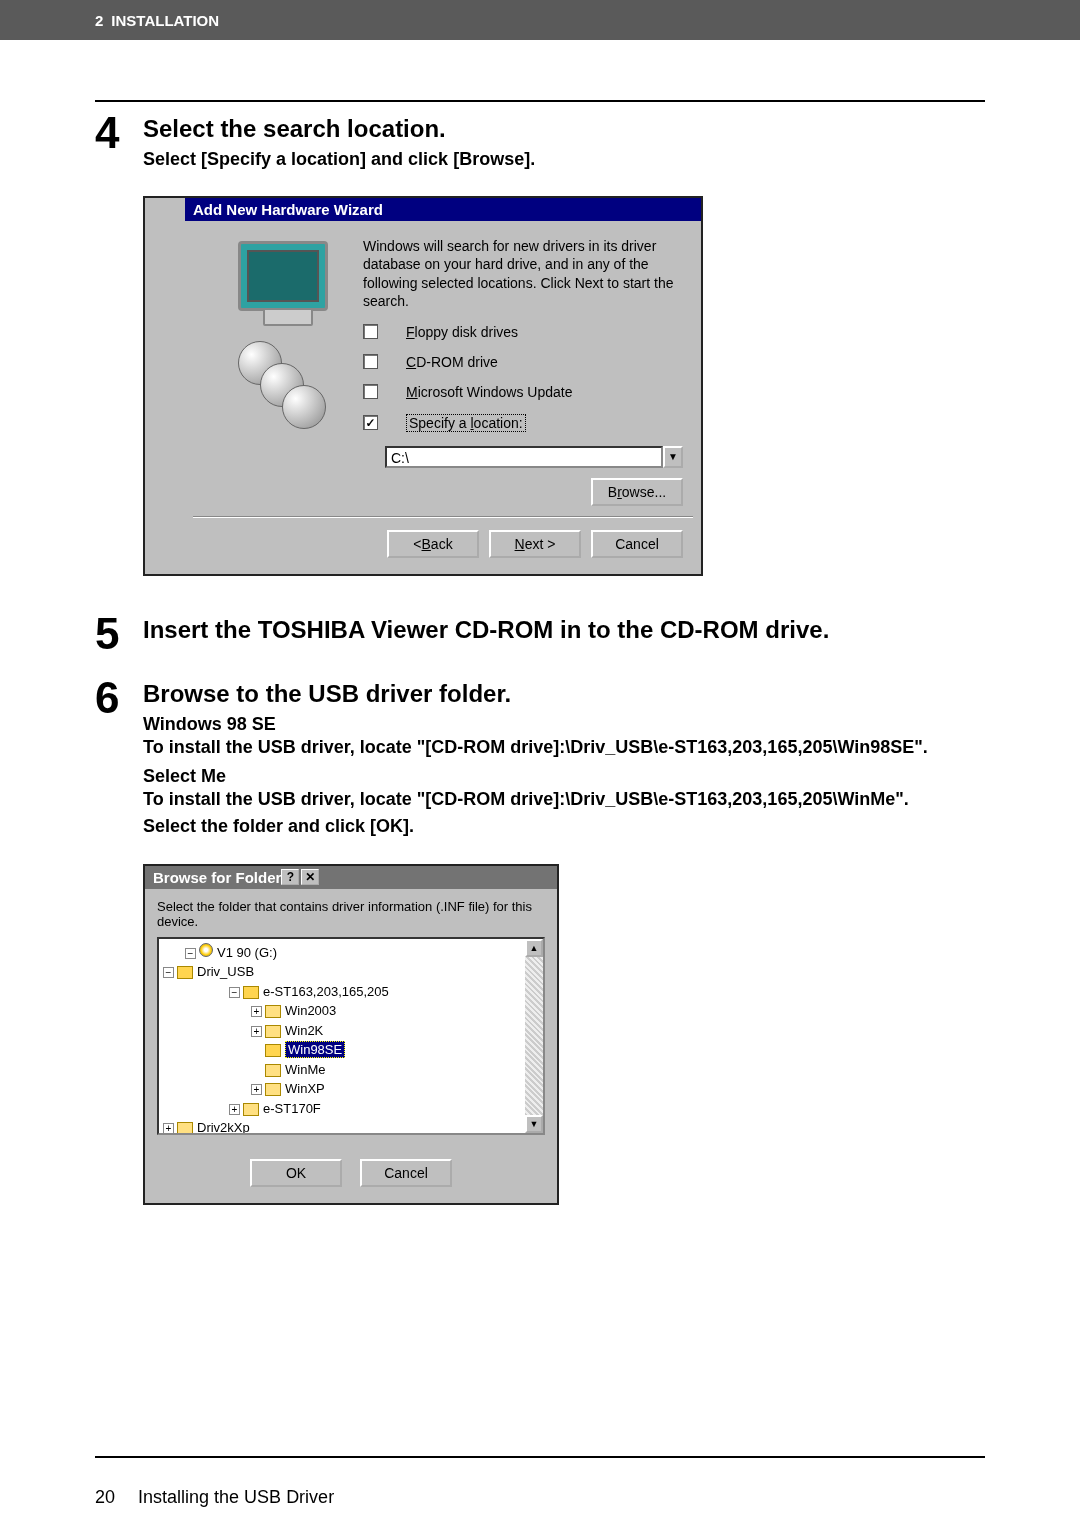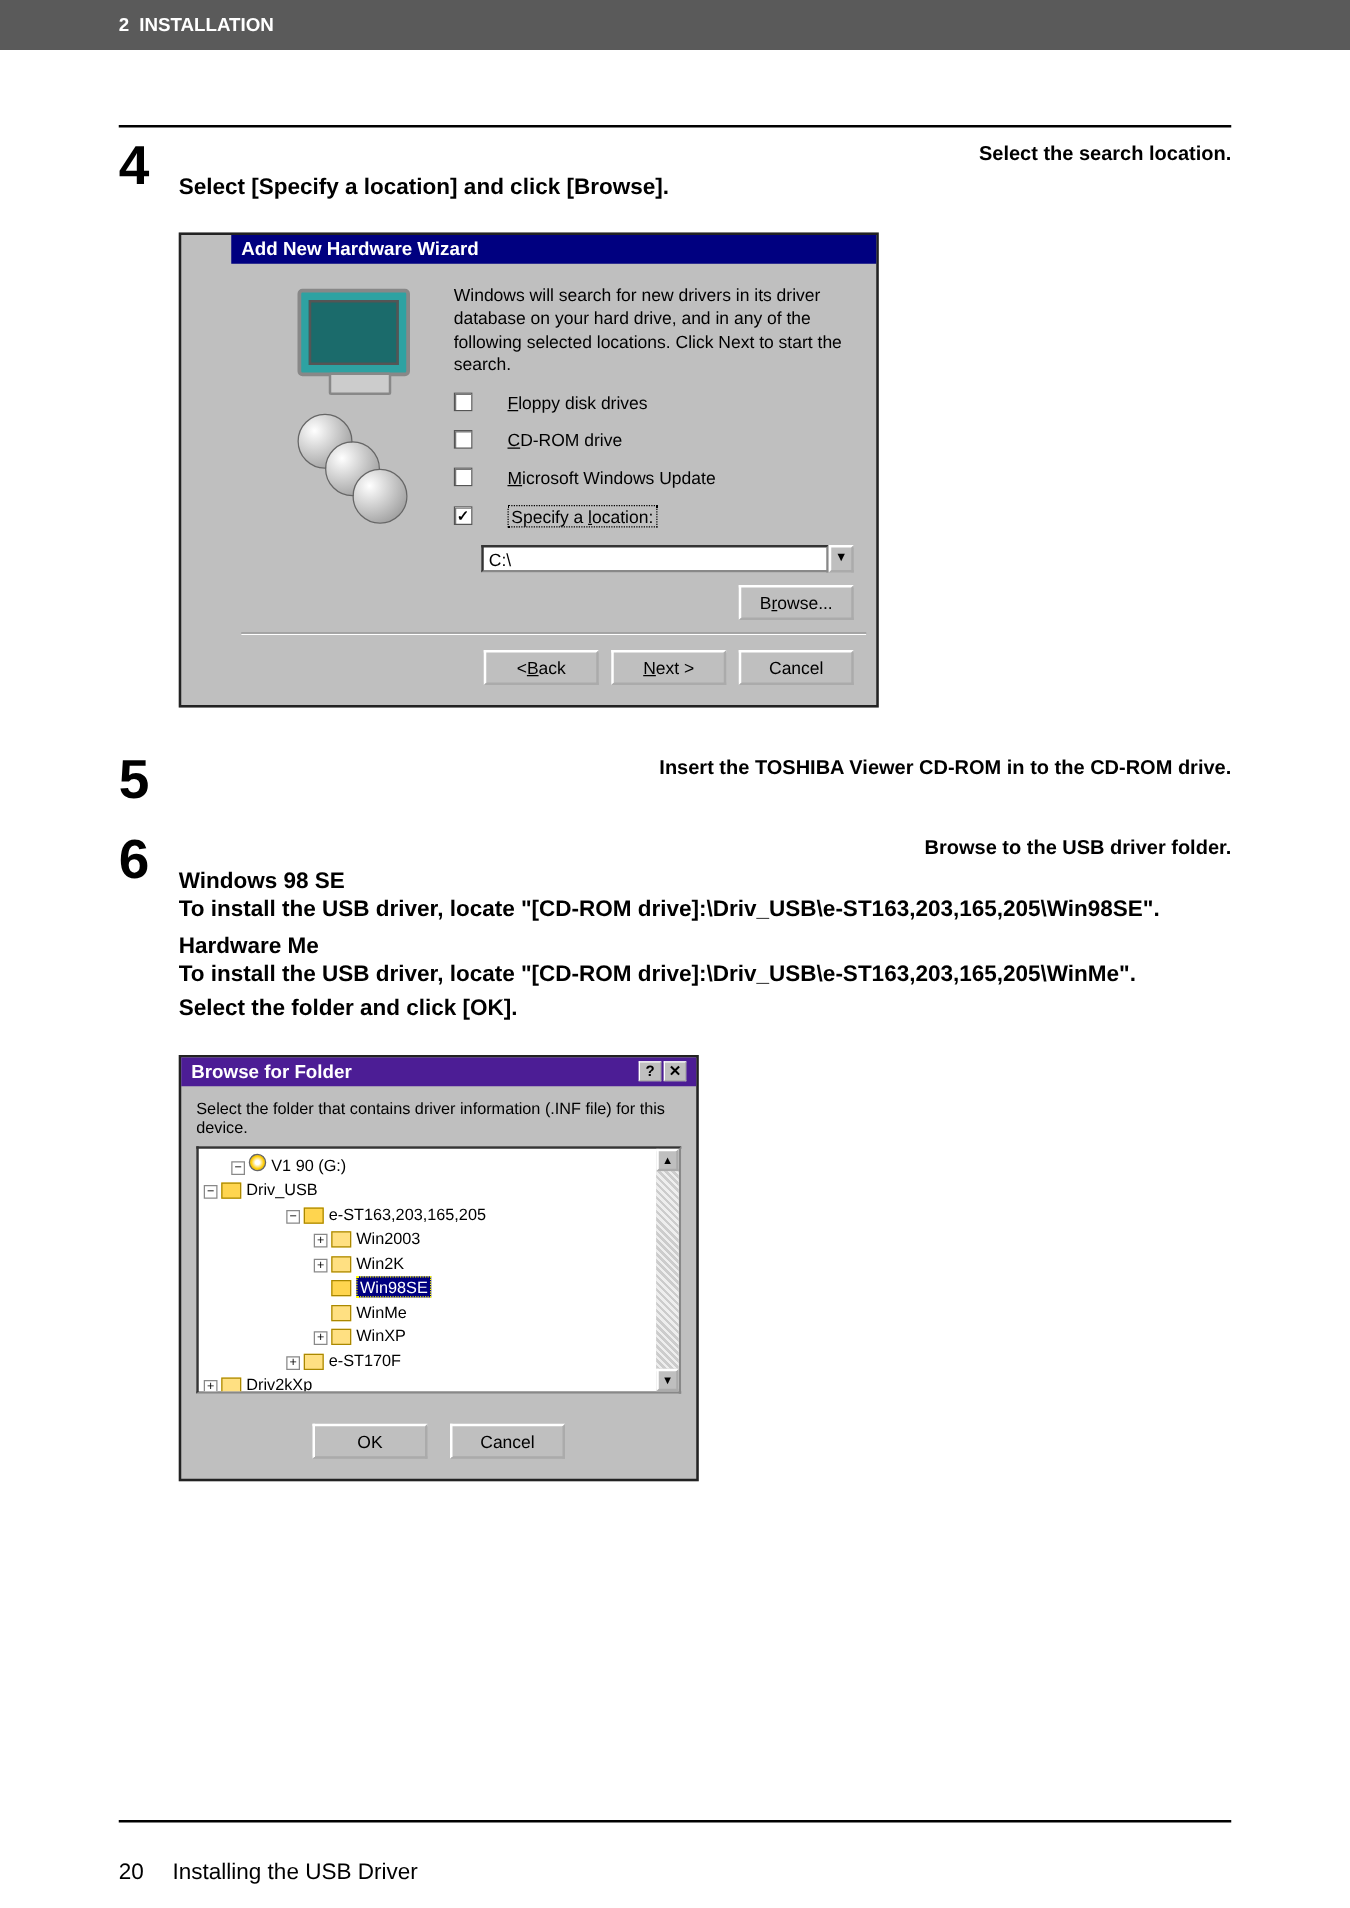--- a/index.html
+++ b/index.html
@@ -4,21 +4,21 @@
 <style>
   * { box-sizing: border-box; margin: 0; padding: 0; }
   body { width: 1080px; height: 1526px; background: #fff; font-family: Arial, sans-serif; color: #000; position: relative; }
   .header { background: #5a5a5a; color: #fff; height: 40px; display: flex; align-items: center; padding-left: 95px; font-size: 15px; font-weight: bold; }
   .header .chapnum { margin-right: 8px; }
   .topline { position: absolute; top: 100px; left: 95px; right: 95px; height: 2px; background: #000; }
   .content { position: absolute; top: 115px; left: 95px; right: 95px; }
   .step { display: flex; margin-bottom: 24px; }
   .stepnum { font-size: 44px; font-weight: bold; width: 48px; flex-shrink: 0; line-height: 1; margin-top: -4px; }
   .stepbody { flex: 1; }
-  .steptitle { font-size: 16px; font-weight: bold; margin-bottom: 4px; text-align: right; }
+  .steptitle { font-size: 24px; font-weight: bold; margin-bottom: 4px; }
   .steptext { font-size: 18px; line-height: 1.4; font-weight: bold; }
   .subhead { font-size: 18px; font-weight: bold; margin-top: 6px; }
   .dialog1 { margin: 20px 0 40px 48px; width: 560px; border: 2px solid #222; background: #bfbfbf; padding-left: 40px; }
   .dlg-title { background: #000080; color: #fff; font-size: 15px; font-weight: bold; padding: 3px 8px; font-family: Tahoma, sans-serif; }
   .dlg-body { display: flex; padding: 16px 18px 10px 18px; font-family: Tahoma, sans-serif; font-size: 14px; color: #000; }
   .dlg-left { width: 160px; flex-shrink: 0; display: flex; flex-direction: column; align-items: center; }
   .monitor { width: 90px; height: 70px; background: #2ea2a2; border: 3px solid #888; border-radius: 4px; position: relative; margin-top: 4px; }
   .monitor::after { content: ""; position: absolute; bottom: -18px; left: 22px; width: 46px; height: 14px; background: #ccc; border: 2px solid #888; border-radius: 2px; }
   .monitor-screen { position: absolute; top: 6px; left: 6px; right: 6px; bottom: 6px; background: #1b6b6b; border: 2px solid #555; }
   .disc-stack { margin-top: 30px; width: 90px; height: 90px; position: relative; }
@@ -34,21 +34,21 @@
   .dlabel span.und { text-decoration: underline; }
   .spec-dotted { border: 1px dotted #000; padding: 0 2px; }
   .locrow { display: flex; align-items: center; margin: 4px 0 10px 22px; }
   .locinput { flex: 1; height: 22px; background: #fff; border: 2px inset #888; padding: 2px 4px; font-family: Tahoma, sans-serif; font-size: 14px; }
   .locdrop { width: 20px; height: 22px; background: #bfbfbf; border: 2px outset #fff; display: flex; align-items: center; justify-content: center; font-size: 10px; }
   .browse-row { display: flex; justify-content: flex-end; margin-top: 6px; }
   .winbtn { min-width: 92px; height: 28px; background: #bfbfbf; border: 2px outset #fff; font-family: Tahoma, sans-serif; font-size: 14px; display: flex; align-items: center; justify-content: center; padding: 0 10px; }
   .dlg-rule { height: 2px; background: #888; margin: 0 8px; border-bottom: 1px solid #fff; }
   .dlg-foot { display: flex; justify-content: flex-end; gap: 10px; padding: 12px 18px 16px; }
   .dialog2 { margin: 20px 0 0 48px; width: 416px; border: 2px solid #222; background: #bfbfbf; font-family: Tahoma, sans-serif; }
-  .dlg2-title { background: #4c1d95; color: #fff; font-size: 15px; font-weight: bold; padding: 3px 8px; display: flex; align-items: center; justify-content: space-between; }
+  .dlg2-title { background: #737373; color: #fff; font-size: 15px; font-weight: bold; padding: 3px 8px; display: flex; align-items: center; }
   .titleicons { display: flex; gap: 2px; }
   .titlebtn { width: 18px; height: 16px; background: #bfbfbf; border: 1px outset #fff; color: #000; font-size: 12px; display: flex; align-items: center; justify-content: center; }
   .dlg2-body { padding: 10px 12px; font-size: 13px; }
   .treewrap { margin-top: 8px; background: #fff; border: 2px inset #888; height: 198px; overflow: hidden; position: relative; }
   .scroll { position: absolute; right: 0; top: 0; bottom: 0; width: 18px; background: #ddd; }
   .scrbtn { height: 18px; background: #bfbfbf; border: 2px outset #fff; display: flex; align-items: center; justify-content: center; font-size: 9px; }
   .scrtrack { position: absolute; top: 18px; bottom: 18px; left: 0; right: 0; background: repeating-linear-gradient(45deg,#ccc,#ccc 2px,#eee 2px,#eee 4px); }
   .tree { padding: 4px 0 0 4px; font-size: 13px; line-height: 1.5; }
   .node { white-space: nowrap; }
   .exp { display: inline-flex; width: 11px; height: 11px; border: 1px solid #888; align-items: center; justify-content: center; font-size: 10px; margin-right: 3px; background: #fff; }
@@ -150,21 +150,21 @@
       <div class="steptitle">Insert the TOSHIBA Viewer CD-ROM in to the CD-ROM drive.</div>
     </div>
   </div>
 
   <div class="step" style="margin-top:20px">
     <div class="stepnum">6</div>
     <div class="stepbody">
       <div class="steptitle">Browse to the USB driver folder.</div>
       <div class="subhead">Windows 98 SE</div>
       <div class="steptext">To install the USB driver, locate "[CD-ROM drive]:\Driv_USB\e-ST163,203,165,205\Win98SE".</div>
-      <div class="subhead">Hardware Me</div>
+      <div class="subhead">Select Me</div>
       <div class="steptext">To install the USB driver, locate "[CD-ROM drive]:\Driv_USB\e-ST163,203,165,205\WinMe".</div>
       <div class="steptext" style="margin-top:2px">
         <span>Select the folder and click </span><b>[OK]</b><span>.</span>
       </div>
     </div>
   </div>
 
   <div class="dialog2">
     <div class="dlg2-title">
       <span>Browse for Folder</span>

